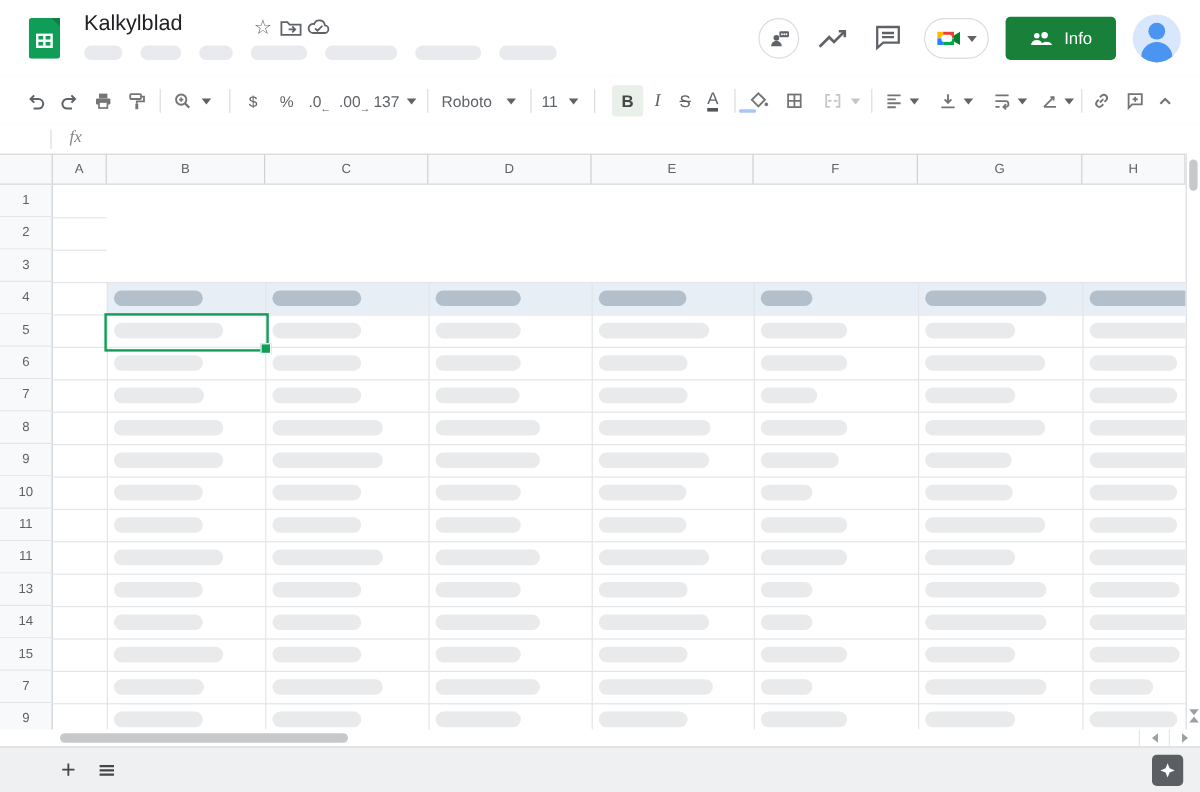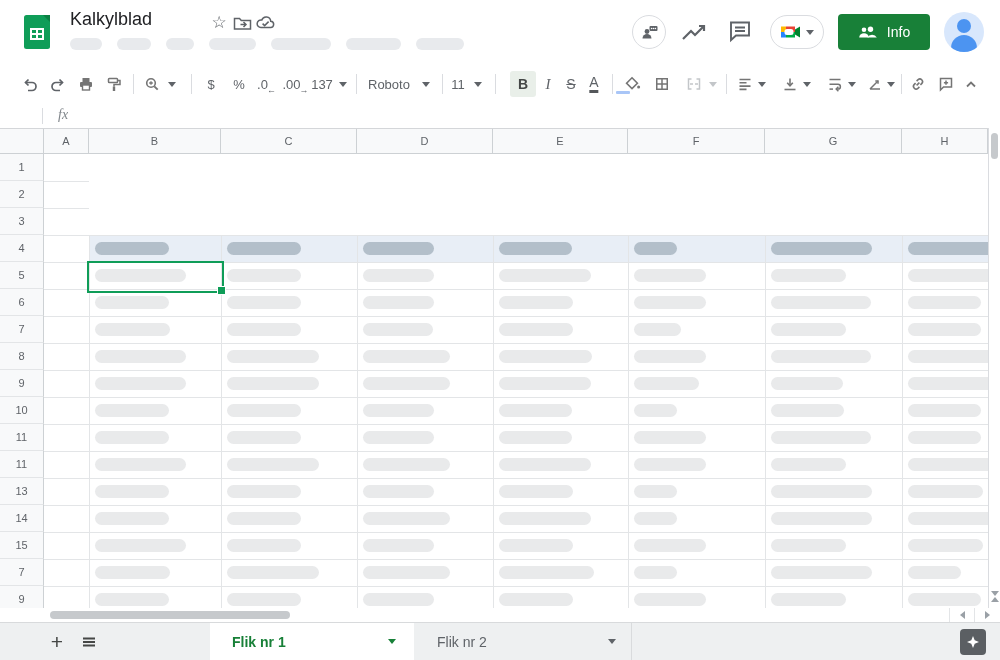--- a/index.html
+++ b/index.html
@@ -521,28 +521,20 @@
       </span>
   </div>
 
   <div class="tabs">
     <span class="flat" style="left:46px;width:22px;font-size:21px;color:#454746;font-weight:300;">+</span>
     <span class="flat" style="left:78px;width:22px;">
       <svg width="16" height="14">
           <path d="M2 3.5h12 M2 7h12 M2 10.5h12" stroke="#454746" stroke-width="1.8"></path>
         </svg>
       </span>
-    <div class="tabblock tab-active">
-      <span>Flik nr 1</span>
-      <span class="caret green"></span>
-    </div>
-    <div class="tabblock tab-2">
-      <span>Flik nr 2</span>
-      <span class="caret"></span>
-    </div>
     <span class="explore">
       <svg width="14" height="14">
         <path d="M7 1 L8.7 5.3 L13 7 L8.7 8.7 L7 13 L5.3 8.7 L1 7 L5.3 5.3 Z" fill="#fff"></path>
         </svg>
     </span>
   </div>
 
 </div>
 
 </body></html>

